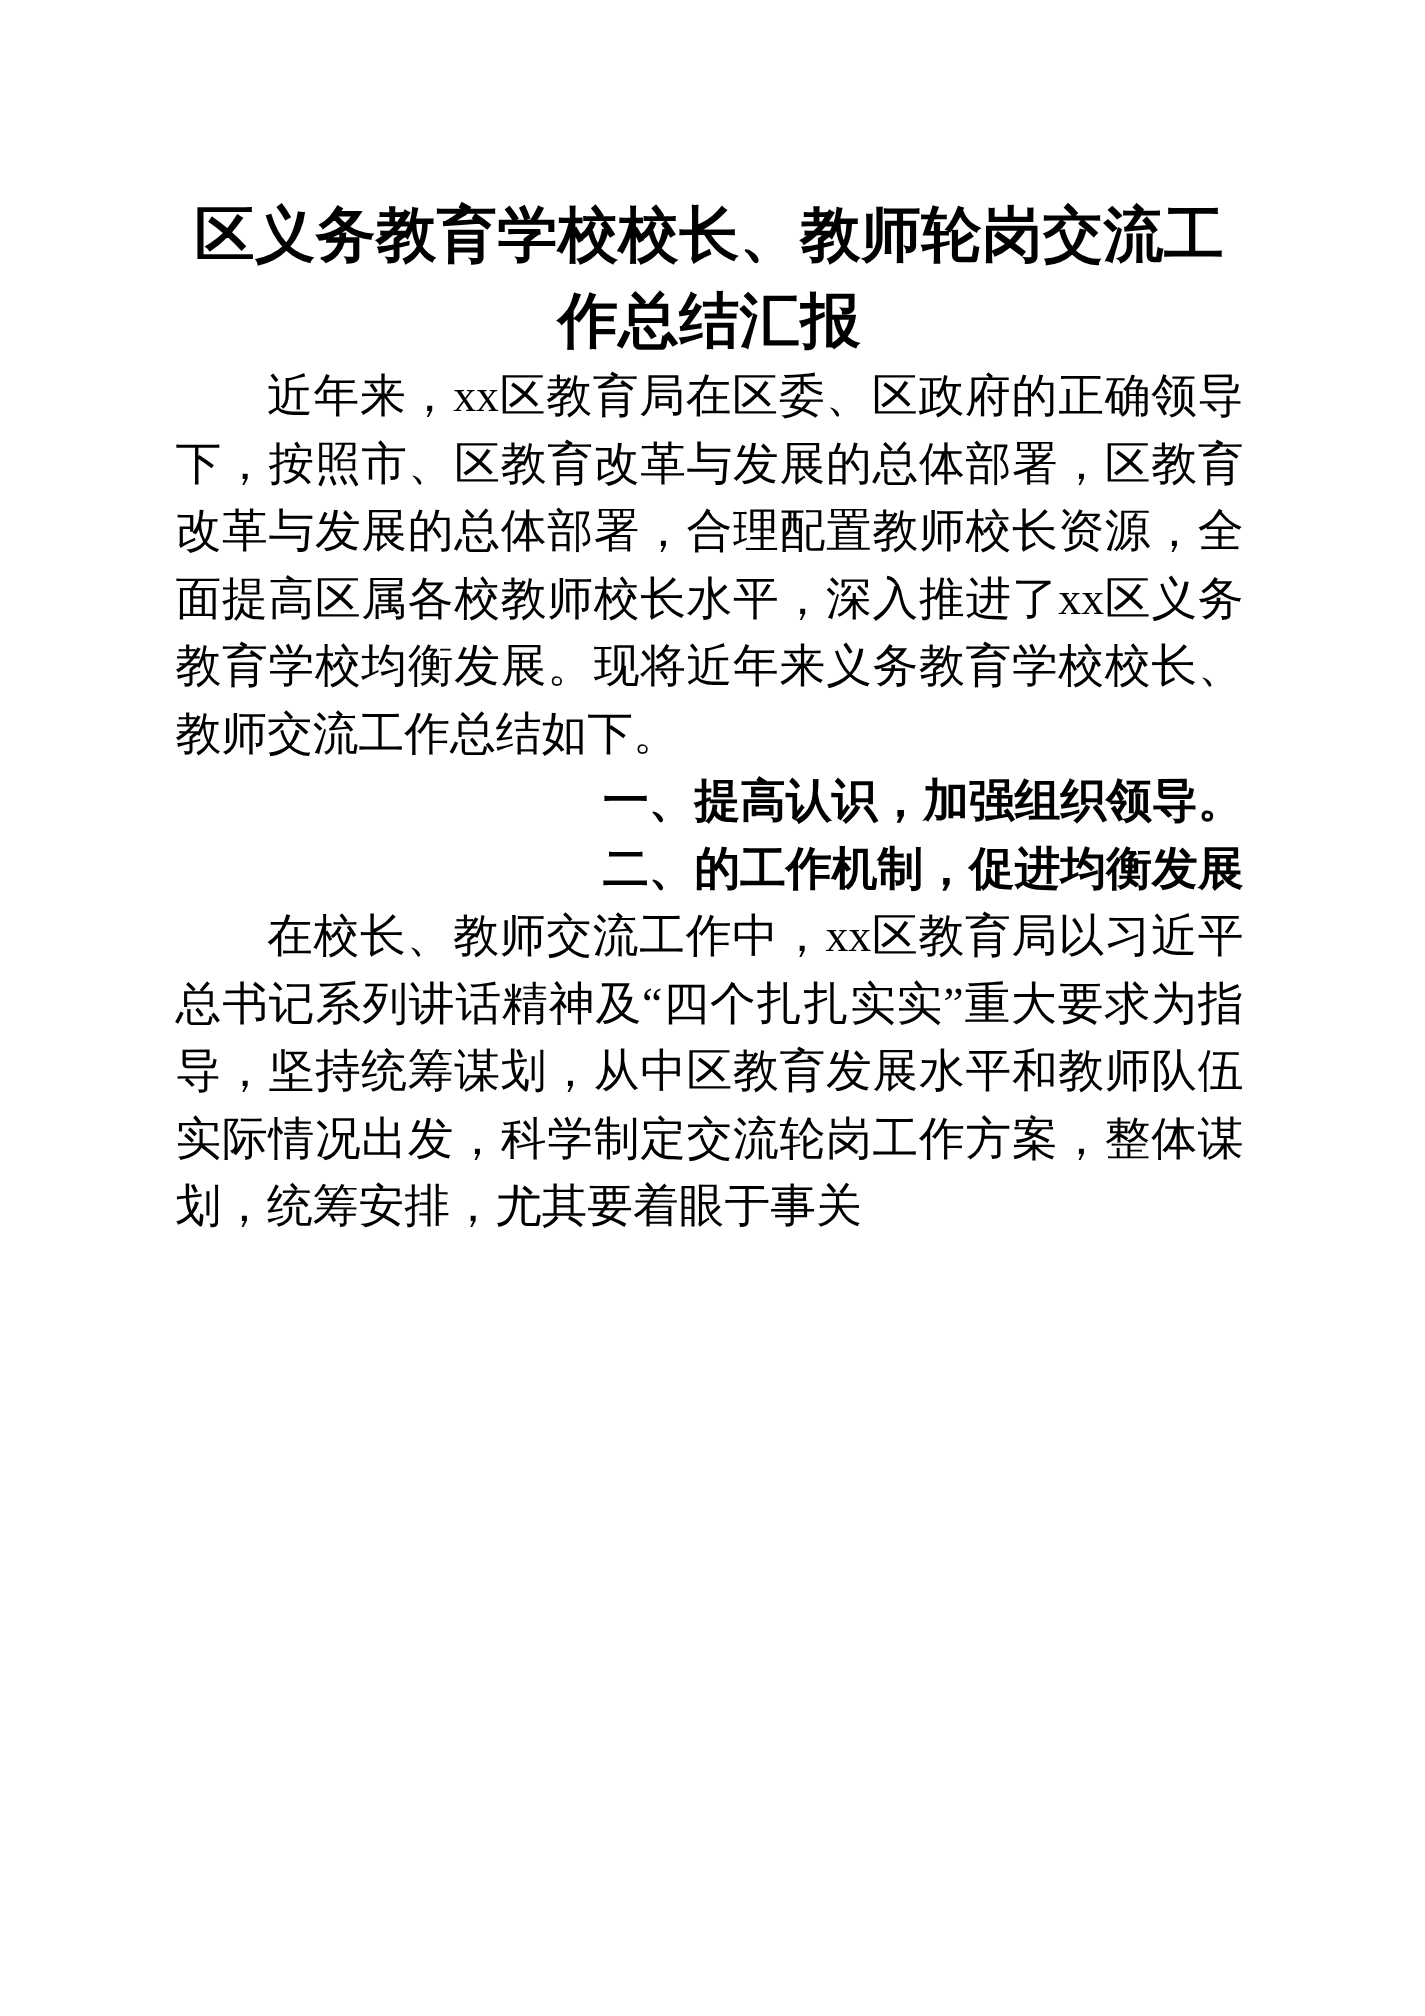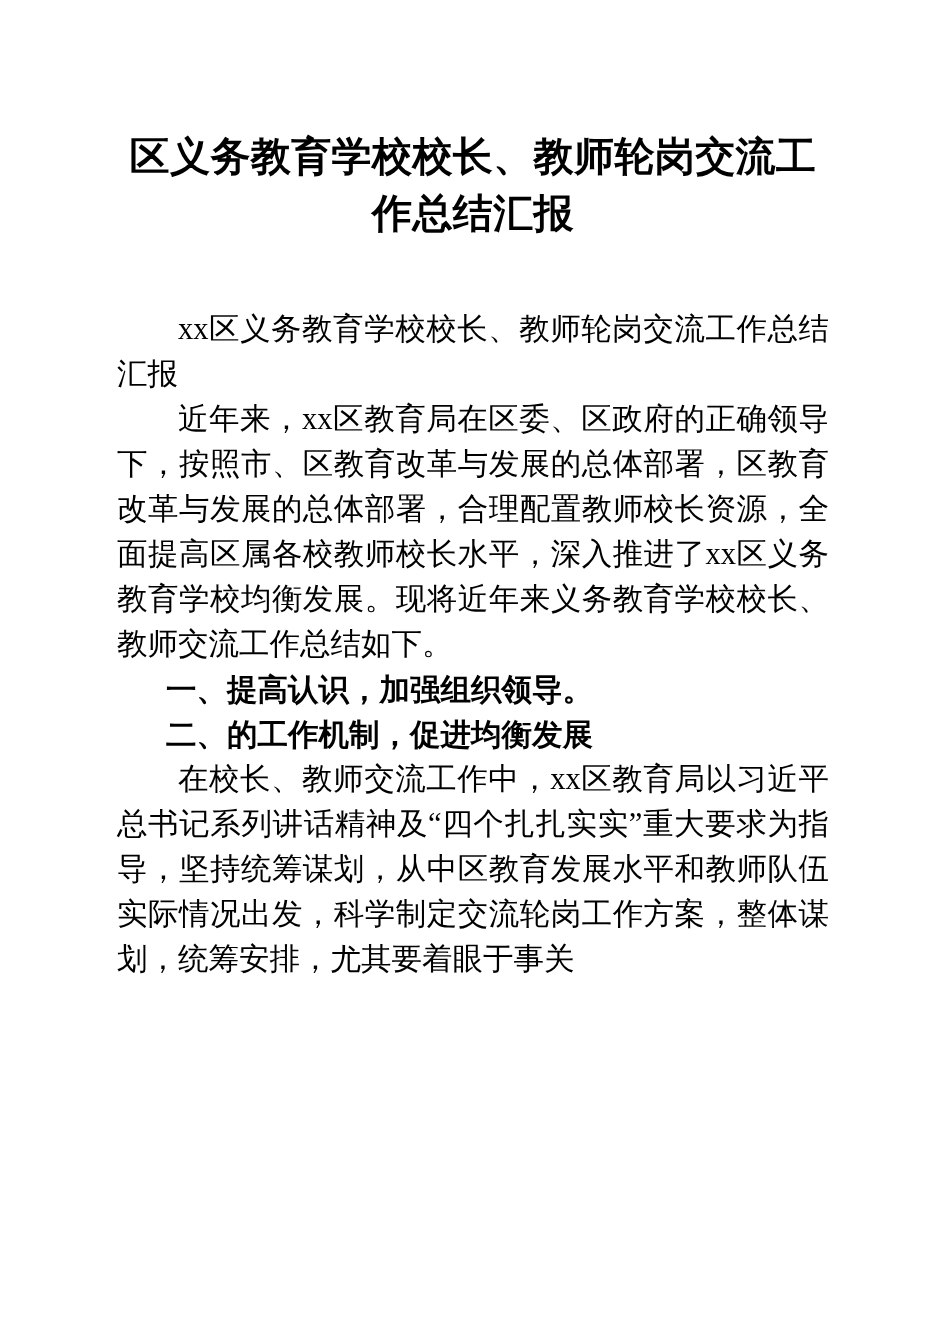--- a/index.html
+++ b/index.html
@@ -54,33 +54,32 @@
     margin-top: 65px;
   }
   .heading {
     margin: 0;
     padding: 0;
     font-family: "Liberation Sans", "DejaVu Sans", sans-serif;
     font-weight: bold;
     font-size: 30.5px;
     line-height: 45px;
     text-indent: 49px;
-    text-align: left;
+    text-align: right;
     word-break: break-all;
   }
 </style>
 </head>
 <body>
 
 <div id="page">
   <div id="content">
 
     <h1 class="doc-title">区义务教育学校校长、教师轮岗交流工作总结汇报</h1>
 
-    <p class="para first-body">xx区义务教育学校校长、教师轮岗交流工作总结汇报</p>
 
     <p class="para">近年来，xx区教育局在区委、区政府的正确领导下，按照市、区教育改革与发展的总体部署，区教育改革与发展的总体部署，合理配置教师校长资源，全面提高区属各校教师校长水平，深入推进了xx区义务教育学校均衡发展。现将近年来义务教育学校校长、教师交流工作总结如下。</p>
 
     <h2 class="heading">一、提高认识，加强组织领导。</h2>
 
 
     <h2 class="heading">二、的工作机制，促进均衡发展</h2>
 
     <p class="para">在校长、教师交流工作中，xx区教育局以习近平总书记系列讲话精神及“四个扎扎实实”重大要求为指导，坚持统筹谋划，从中区教育发展水平和教师队伍实际情况出发，科学制定交流轮岗工作方案，整体谋划，统筹安排，尤其要着眼于事关</p>
 

